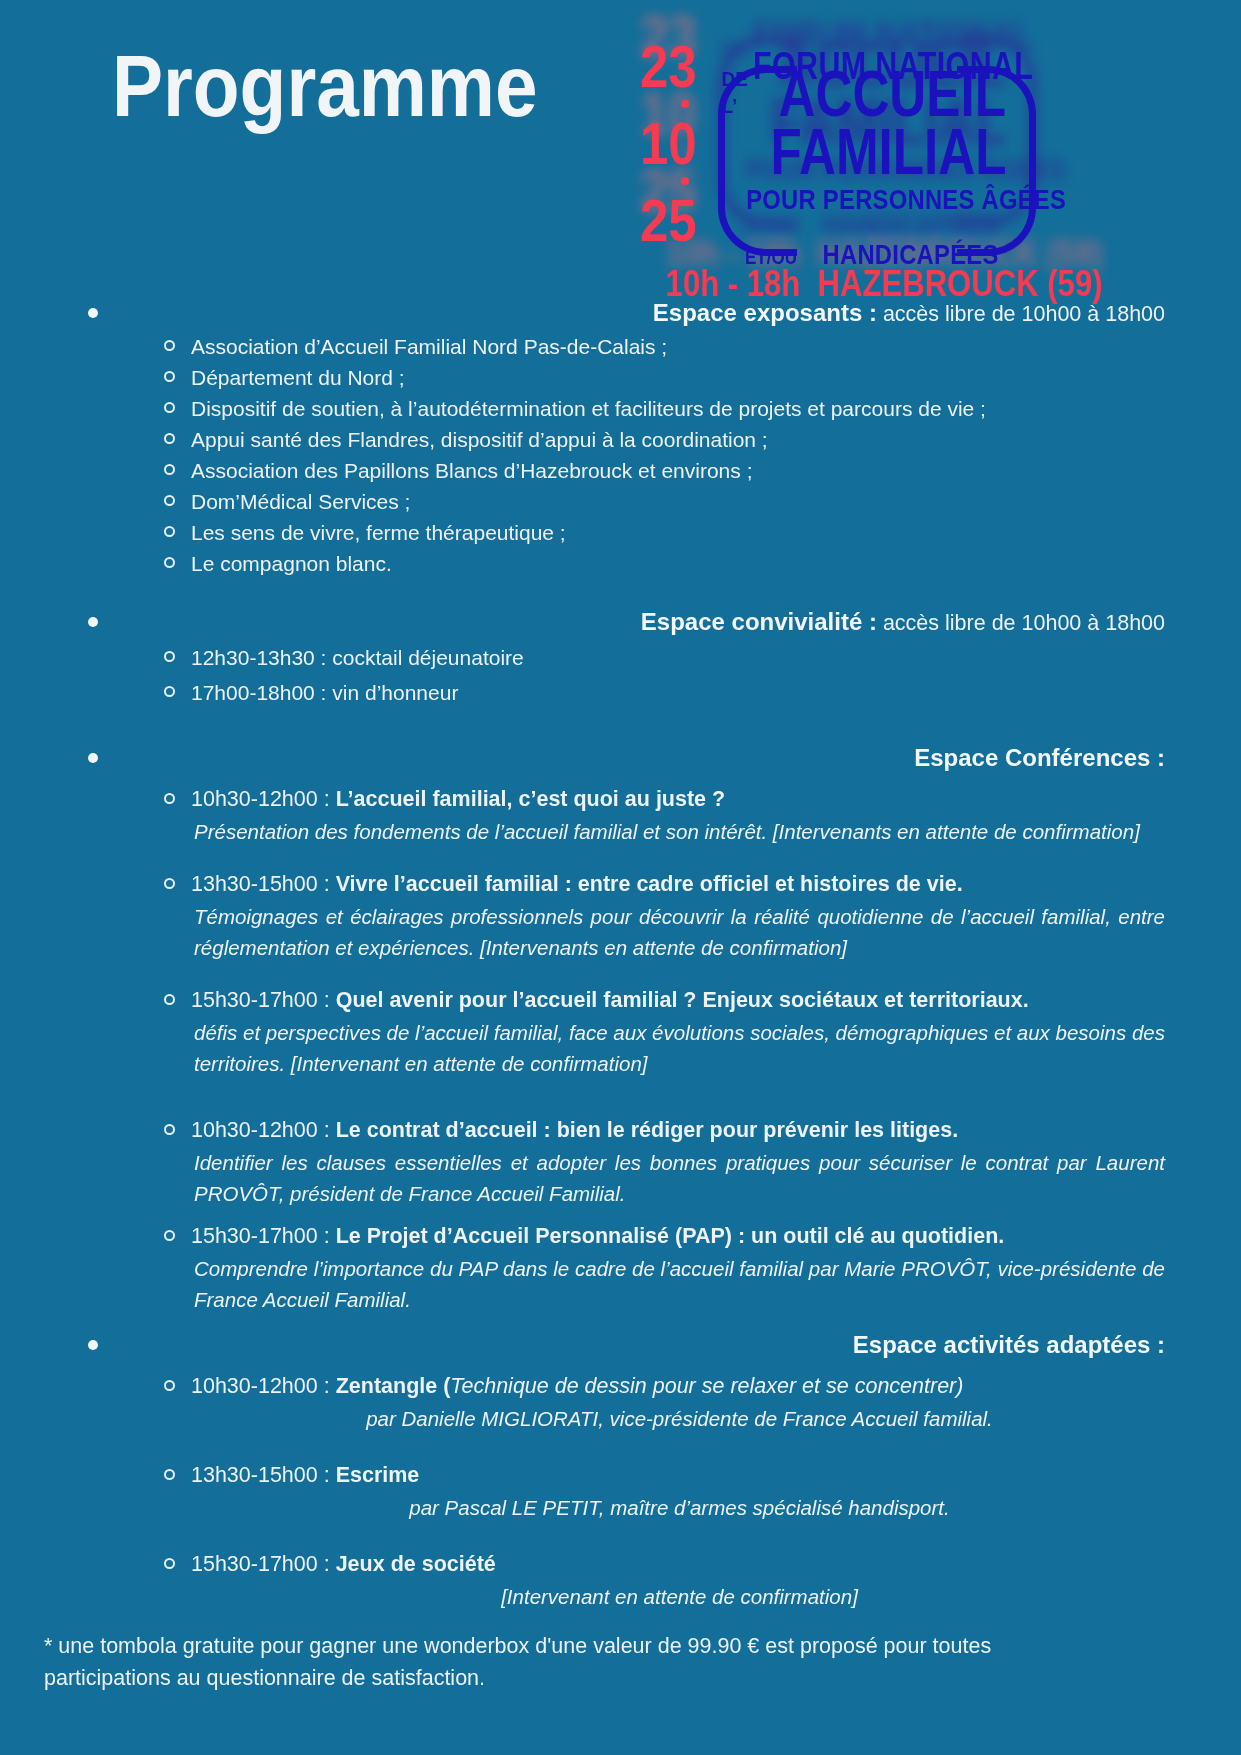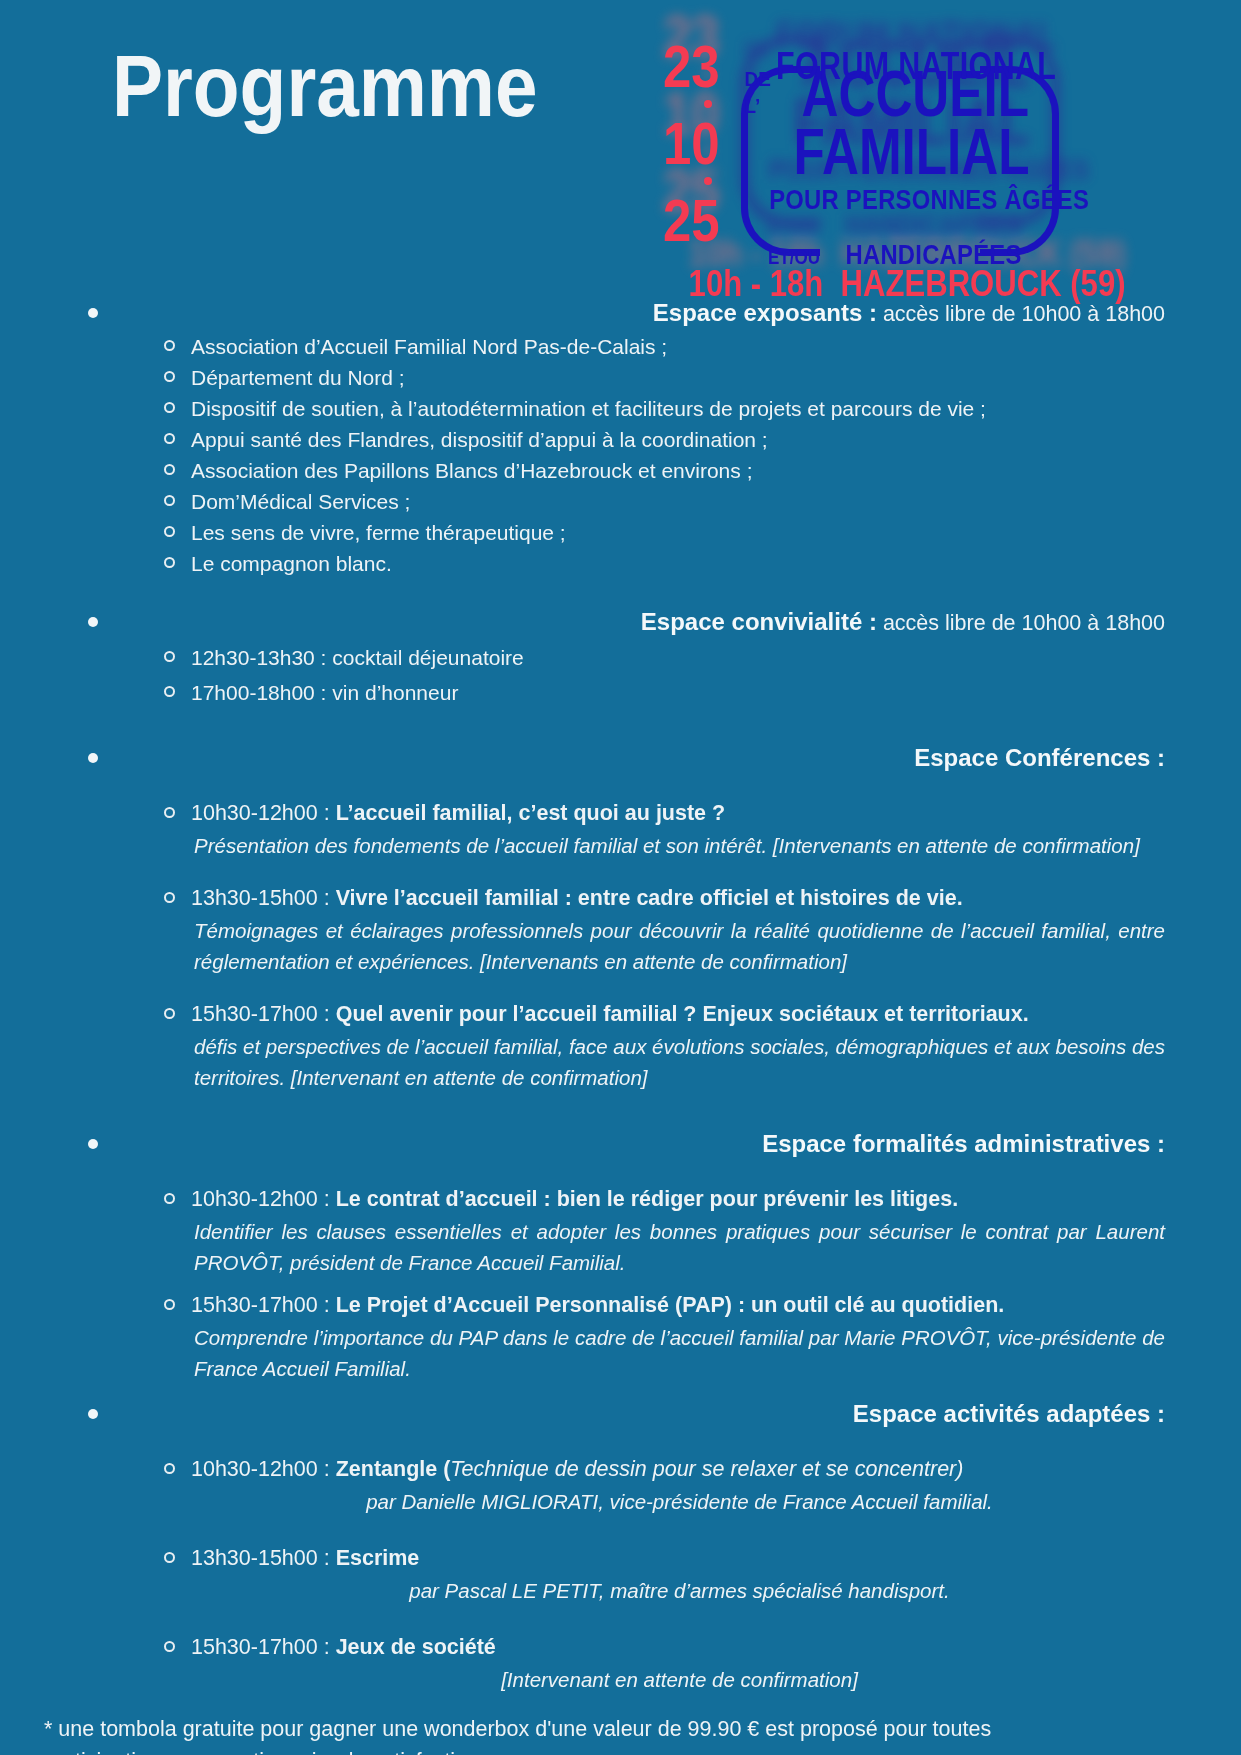--- a/index.html
+++ b/index.html
@@ -22,21 +22,21 @@
   
   .header{position:relative;height:298px;}
   .page-title{
     position:absolute;left:112px;top:34px;
     font-size:88px;font-weight:700;color:#f1f5f7;
     line-height:104px;white-space:nowrap;
   }
   .page-title .squeeze{display:inline-block;transform:scaleX(.87);transform-origin:left center;}
 
   
-  .logo{position:absolute;left:647px;top:12px;width:520px;}
+  .logo{position:absolute;left:624px;top:12px;width:520px;}
   .logo-layer{position:relative;}
   .logo-ghost{
     position:absolute;top:-30px;left:0;width:520px;
     filter:blur(6px) brightness(1.55) saturate(.5);
     opacity:.7;pointer-events:none;
   }
   .logo-inner{display:flex;align-items:flex-start;}
   .dates{width:88px;margin-top:26px;display:flex;flex-direction:column;align-items:center;color:var(--logo_red);}
   .dnum{font-weight:700;font-size:60px;line-height:57px;display:block;transform:scaleX(.85);}
   .ddot{width:8px;height:8px;border-radius:50%;background:var(--logo_red);margin:5px 0 7px 34px;}
@@ -68,21 +68,21 @@
   .sec-head{display:flex;align-items:flex-start;line-height:30px;justify-content:space-between;}
   .bullet{flex:none;width:10px;height:10px;border-radius:50%;background:#f2f6f8;margin:10px 9px 0 0;}
   .sec-line{font-size:21.5px;}
   .sec-title{font-weight:700;font-size:24px;color:#f4f8fa;}
   .sec-sub{font-weight:400;font-size:21.5px;}
   .items{list-style:none;margin-top:2px;}
   .item{display:flex;align-items:flex-start;font-size:21px;line-height:31px;}
   .ring{flex:none;width:11px;height:11px;border:2px solid #e8eef2;border-radius:50%;margin:9px 16px 0 76px;}
   .items.wide .item{line-height:35px;}
   .items.wide .ring{margin-top:11px;}
-  .talk{margin-top:24px;}
+  .talk{margin-top:10px;}
   .talk-line{display:flex;align-items:flex-start;font-size:21.5px;line-height:30px;}
   .talk-time{white-space:pre;font-weight:400;}
   .talk-title{font-weight:700;}
   .talk-note{font-style:italic;font-weight:400;}
   .talk-desc{
     margin-left:106px;margin-top:2px;
     font-style:italic;font-size:20.5px;line-height:31px;
     text-align:justify;
   }
   .talk-desc.noj{text-align:center;}
@@ -251,24 +251,20 @@
     <div class="talk mt22">
       <div class="talk-line">
           <span class="ring"></span>
           <p><span class="talk-time">15h30-17h00 : </span><span class="talk-title">Quel avenir pour l’accueil familial ? Enjeux sociétaux et territoriaux.</span></p>
         </div>
       <p class="talk-desc">défis et perspectives de l’accueil familial, face aux évolutions sociales, démographiques et aux besoins des territoires. [Intervenant en attente de confirmation]</p>
     </div>
   </section>
 
   <section class="sec gap-xl">
-    <div class="sec-head">
-      <span class="bullet"></span>
-      <div class="sec-line"><span class="sec-title">Espace formalités administratives :</span></div>
-    </div>
 
     <div class="talk">
       <div class="talk-line">
           <span class="ring"></span>
           <p><span class="talk-time">10h30-12h00 : </span><span class="talk-title">Le contrat d’accueil : bien le rédiger pour prévenir les litiges.</span></p>
         </div>
       <p class="talk-desc">Identifier les clauses essentielles et adopter les bonnes pratiques pour sécuriser le contrat par Laurent PROVÔT, président de France Accueil Familial.</p>
     </div>
 
     <div class="talk mt12">

